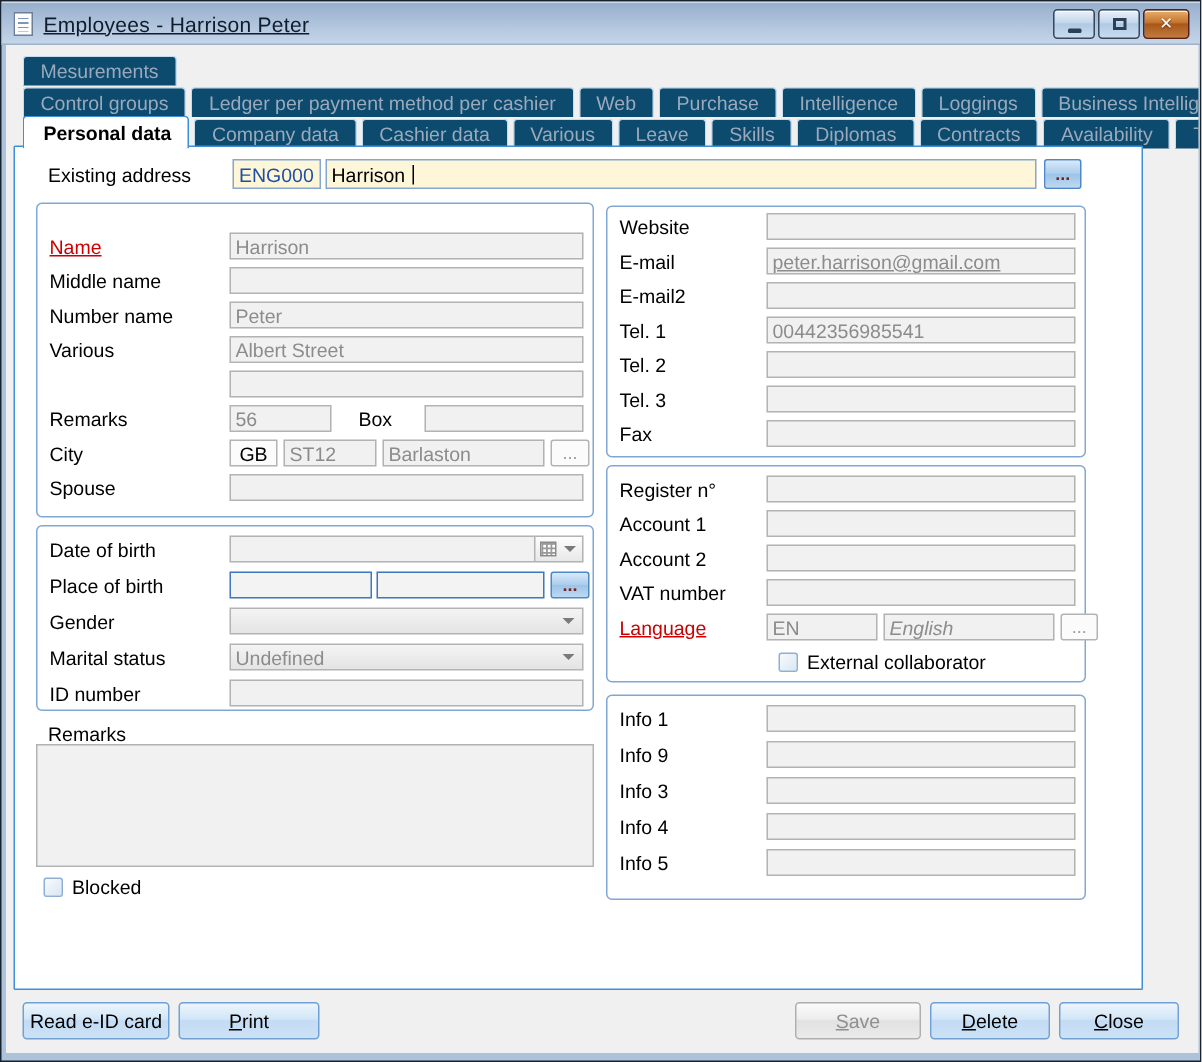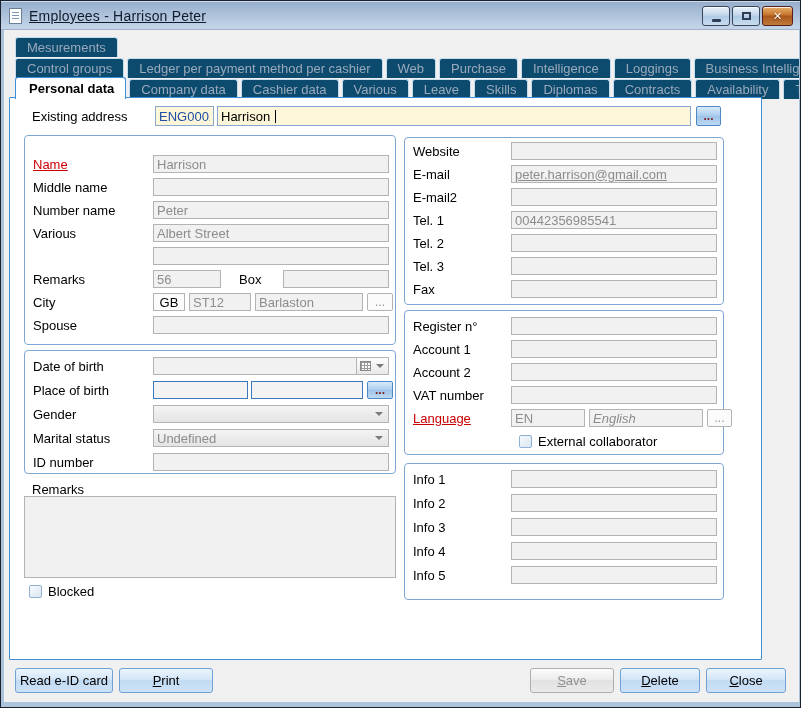--- a/index.html
+++ b/index.html
@@ -300,21 +300,21 @@
           <span>External collaborator</span>
         </div>
       </div>
 
       <div class="groupbox rbox" style="left:394px; top:365px; width:320px; height:137px; padding-top:6px;">
         <div class="row" style="margin-bottom:6px;">
           <span class="lbl">Info 1</span>
           <input class="fld" readonly="" value="" style="">
         </div>
         <div class="row" style="margin-bottom:6px;">
-          <span class="lbl">Info 2</span>
+          <span class="lbl">Info 9</span>
           <input class="fld" readonly="" value="" style="">
         </div>
         <div class="row" style="margin-bottom:6px;">
           <span class="lbl">Info 3</span>
           <input class="fld" readonly="" value="" style="">
         </div>
         <div class="row" style="margin-bottom:6px;">
           <span class="lbl">Info 4</span>
           <input class="fld" readonly="" value="" style="">
         </div>

